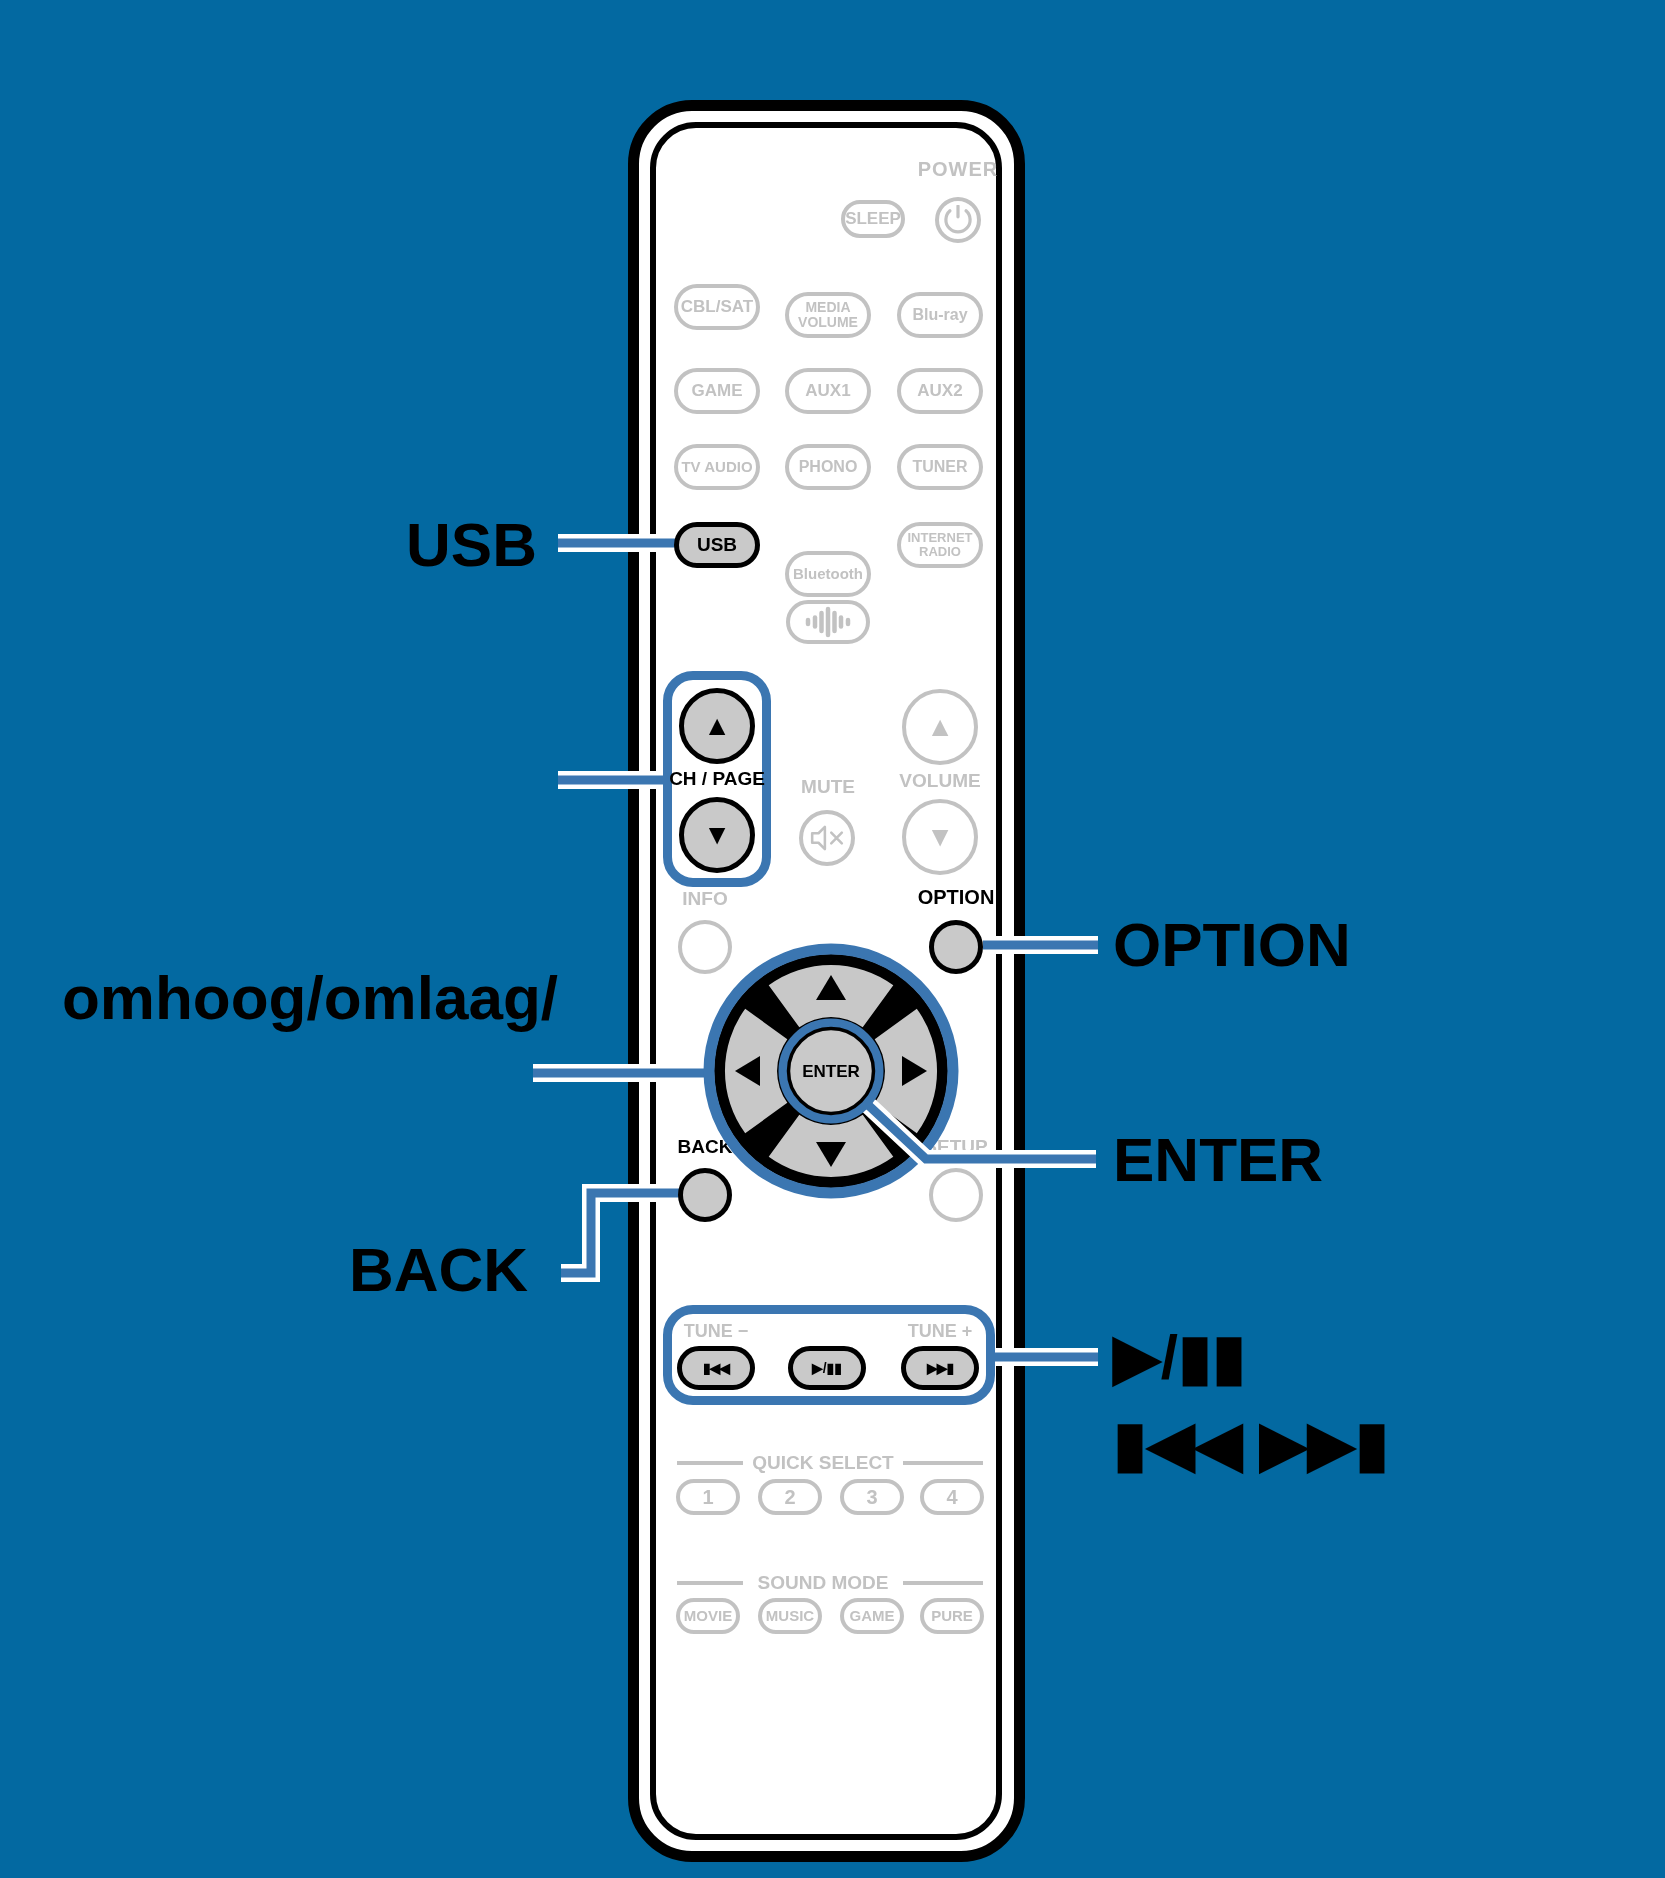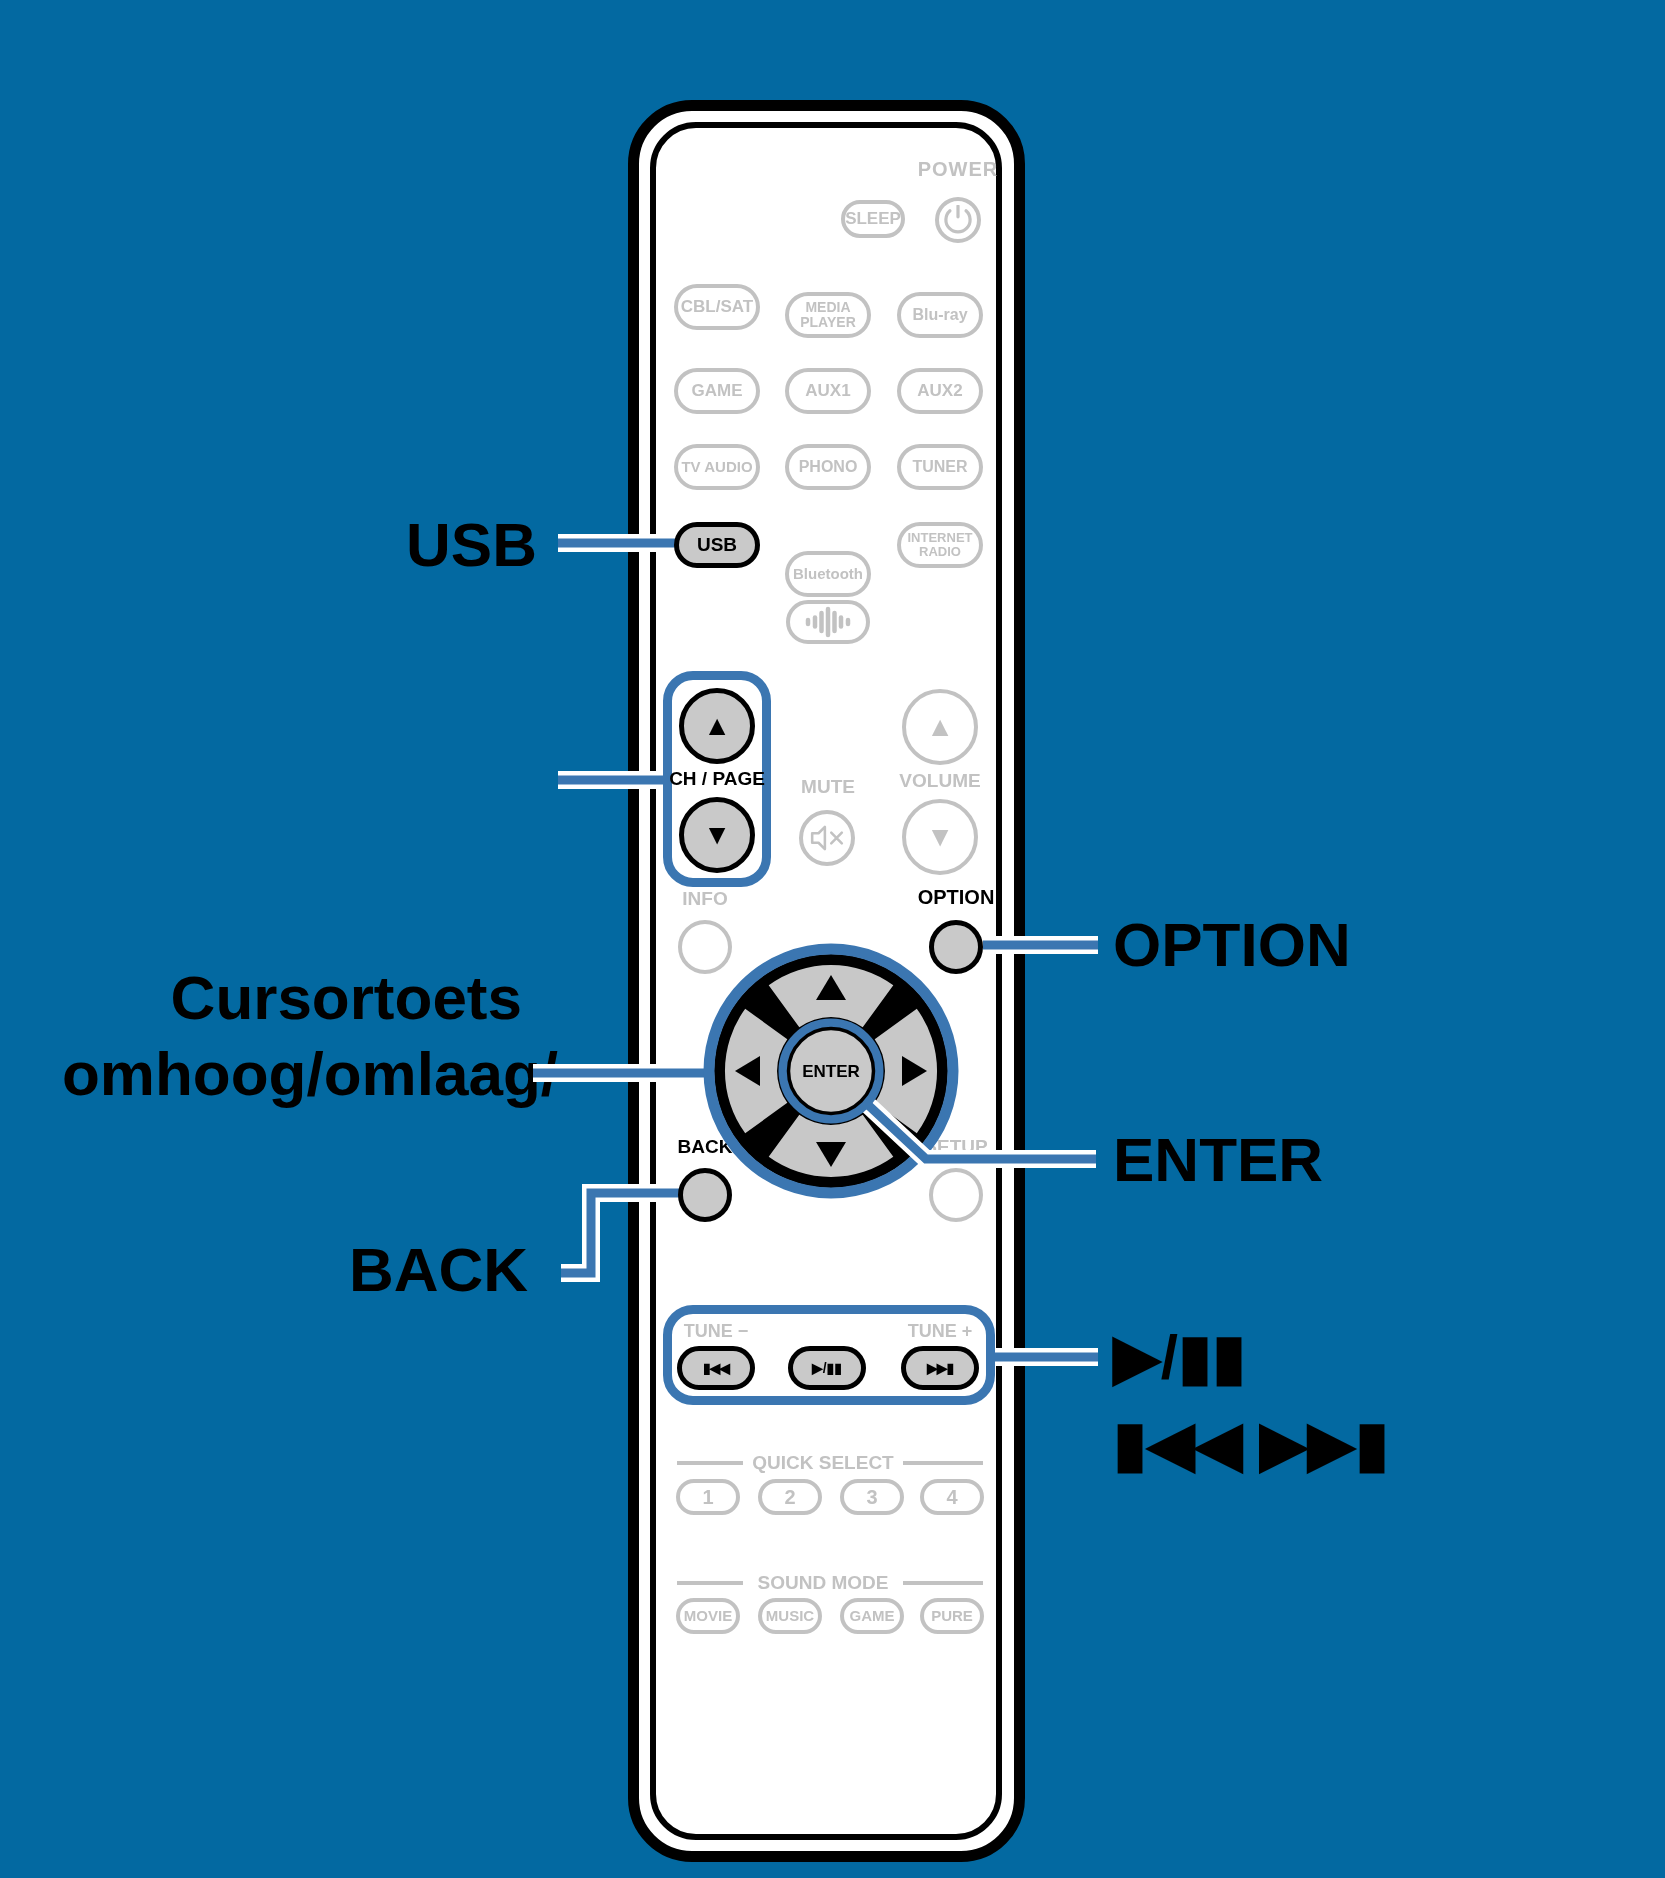--- a/index.html
+++ b/index.html
@@ -60,21 +60,21 @@
   <div class="rlabel gray" style="left:898px;top:158px;width:120px;font-size:20px;letter-spacing:1px;">POWER</div>
   <div class="pill inactive" style="left:841px;top:200px;width:64px;height:38px;font-size:17px;border-radius:19px;">SLEEP</div>
   <div class="circle inactive" style="left:935px;top:197px;width:46px;height:46px;">
     <svg width="30" height="30" viewBox="-14 -14 28 28">
       <path d="M -7.5 -8.6 A 11.3 11.3 0 1 0 7.5 -8.6" fill="none" stroke="#c2c2c2" stroke-width="3" stroke-linecap="round"></path>
       <line x1="0" y1="-13" x2="0" y2="-3" stroke="#c2c2c2" stroke-width="3" stroke-linecap="round"></line>
     </svg>
   </div>
 
   <div class="pill inactive" style="left:674px;top:284px;width:86px;height:46px;font-size:17px;">CBL/SAT</div>
-  <div class="pill inactive" style="left:785px;top:292px;width:86px;height:46px;font-size:14px;padding:0 9px;">MEDIA PLAYER</div>
+  <div class="pill inactive" style="left:785px;top:292px;width:86px;height:46px;font-size:14px;padding:0 9px;">MEDIA VOLUME</div>
   <div class="pill inactive" style="left:897px;top:292px;width:86px;height:46px;font-size:16px;">Blu-ray</div>
 
   <div class="pill inactive" style="left:674px;top:368px;width:86px;height:46px;font-size:17px;">GAME</div>
   <div class="pill inactive" style="left:785px;top:368px;width:86px;height:46px;font-size:17px;">AUX1</div>
   <div class="pill inactive" style="left:897px;top:368px;width:86px;height:46px;font-size:17px;">AUX2</div>
 
   <div class="pill inactive" style="left:674px;top:444px;width:86px;height:46px;font-size:15px;">TV AUDIO</div>
   <div class="pill inactive" style="left:785px;top:444px;width:86px;height:46px;font-size:16px;">PHONO</div>
   <div class="pill inactive" style="left:897px;top:444px;width:86px;height:46px;font-size:16px;">TUNER</div>
 
@@ -202,21 +202,20 @@
   </svg>
 
   <svg class="enter-btn-svg" width="116" height="116" viewBox="-58 -58 116 116">
     <circle r="48" fill="#c9c9c9" stroke="#3b76b1" stroke-width="9"></circle>
     <circle r="42.5" fill="none" stroke="#000" stroke-width="3.5"></circle>
     <text x="0" y="6" text-anchor="middle" font-size="17" font-weight="bold" fill="#000">ENTER</text>
   </svg>
 
   <div class="ann right-align" style="left:337px;top:514px;width:200px;">USB</div>
   <div class="ann right-align" style="left:62px;top:960px;width:460px;line-height:76px;">
-    <div>Cursortoets</div>
     <div>omhoog/omlaag/</div>
   </div>
   <div class="ann right-align" style="left:328px;top:1239px;width:200px;">BACK</div>
   <div class="ann" style="left:1113px;top:914px;">OPTION</div>
   <div class="ann" style="left:1113px;top:1129px;">ENTER</div>
   <div class="ann" style="left:1113px;top:1326px;">▶/▮▮</div>
   <div class="ann" style="left:1113px;top:1413px;">▮◀◀ ▶▶▮</div>
 
 </div>
 

